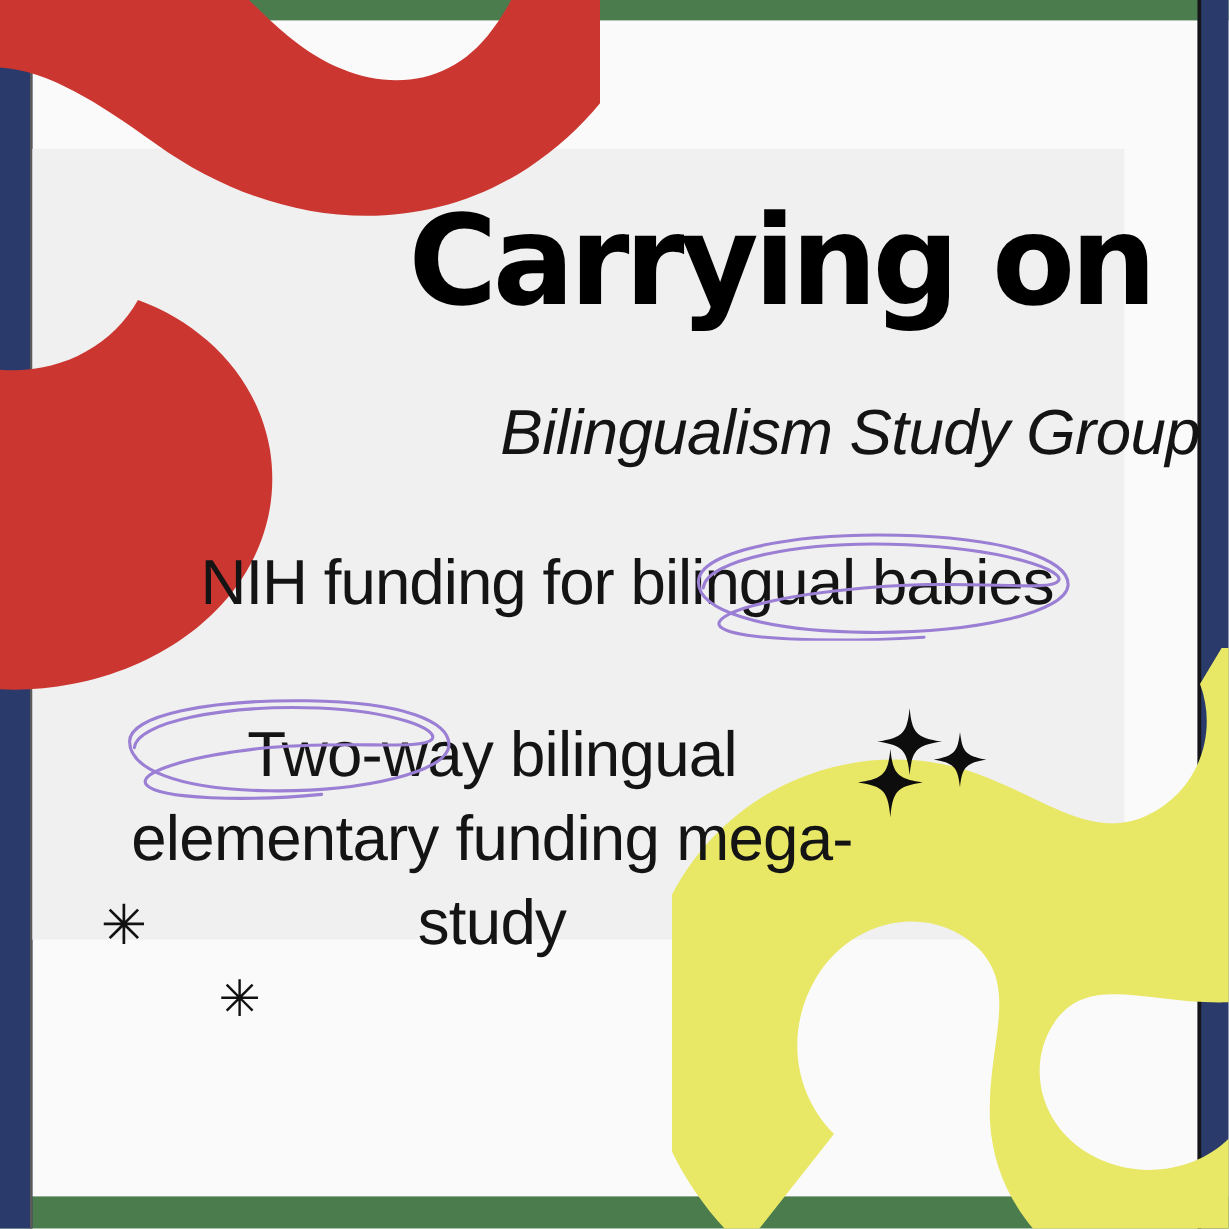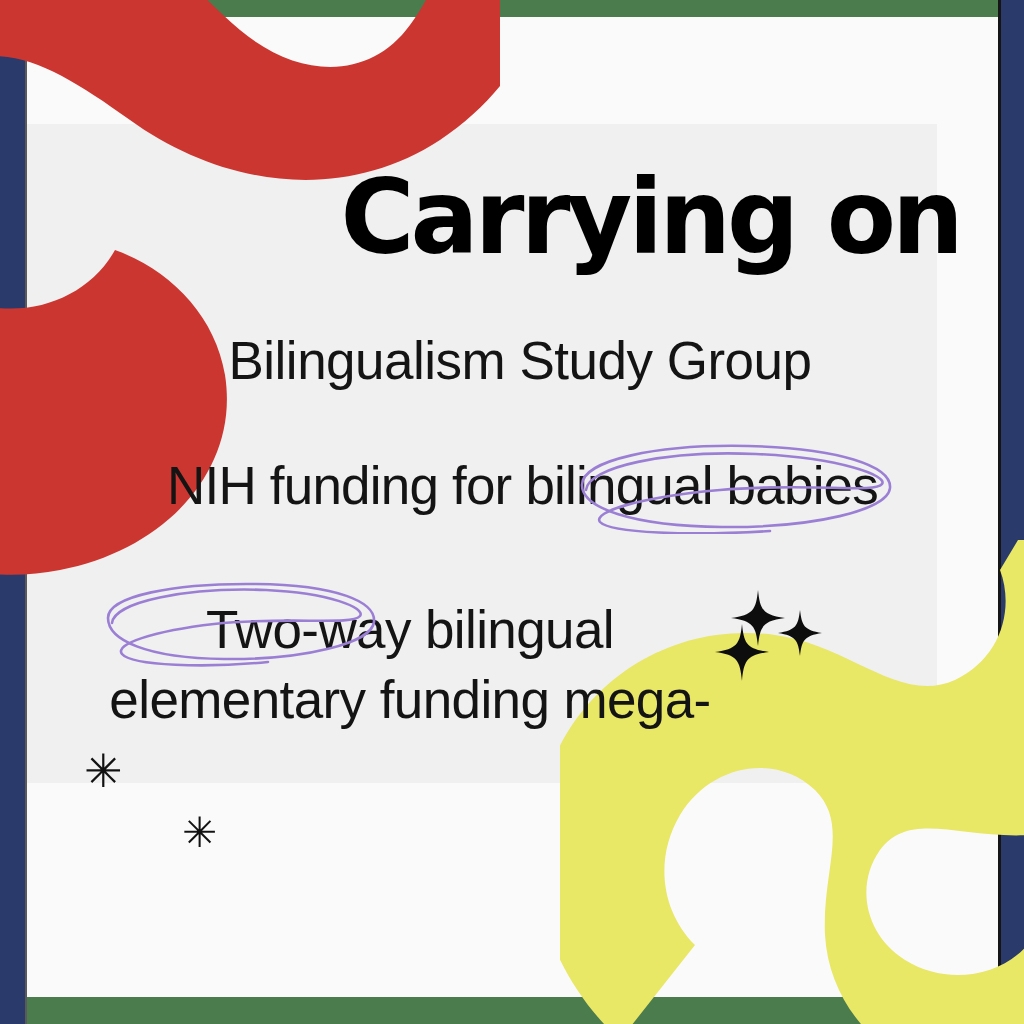--- a/index.html
+++ b/index.html
@@ -97,26 +97,27 @@
     line-height: 1.0;
     color: #000000;
     transform: scaleX(0.97);
     transform-origin: right center;
   }
 
   .subtitle {
     position: absolute;
     left: 40px; top: 330px;
     width: 960px;
-    text-align: center;
+    text-align: right;
     font-family: "Liberation Sans", sans-serif;
     font-weight: 300;
     font-size: 53px;
     color: #141414;
     letter-spacing: -0.5px;
+    font-style: italic;
   }
 
   .line-2 {
     position: absolute;
     left: 40px; top: 455px;
     width: 965px;
     text-align: center;
     font-family: "Liberation Sans", sans-serif;
     font-weight: 300;
     font-size: 53px;
@@ -229,20 +230,21 @@
 
     <div class="title">Carrying on</div>
 
     <div class="subtitle">Bilingualism Study Group</div>
 
     <div class="line-2">NIH funding for bilingual babies</div>
 
     <div class="line-3">
       <div>Two-way bilingual</div>
       <div>elementary funding mega-</div>
+      <div>study</div>
     </div>
 
   </div>
 
   <svg class="ellipse-1" viewBox="0 0 330 96">
     <g fill="none" stroke="#9b7fd4" stroke-width="2.6" stroke-linecap="round">
       <path d="M 12 47
                C 12 22, 88 6, 178 8
                C 268 10, 322 28, 320 50
                C 318 72, 244 90, 152 89

